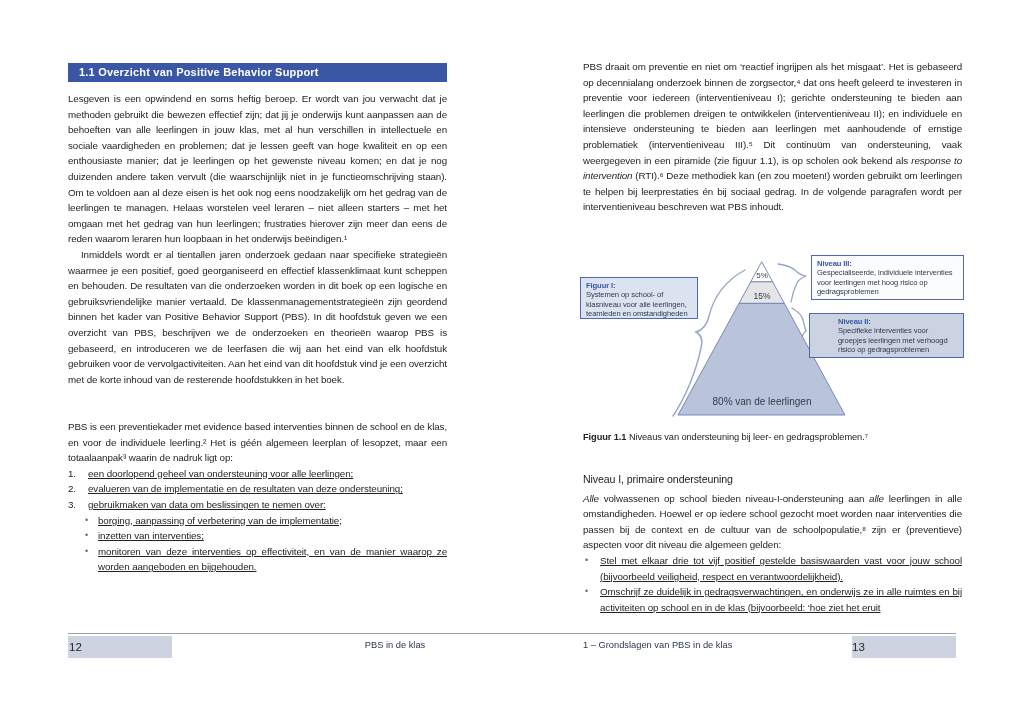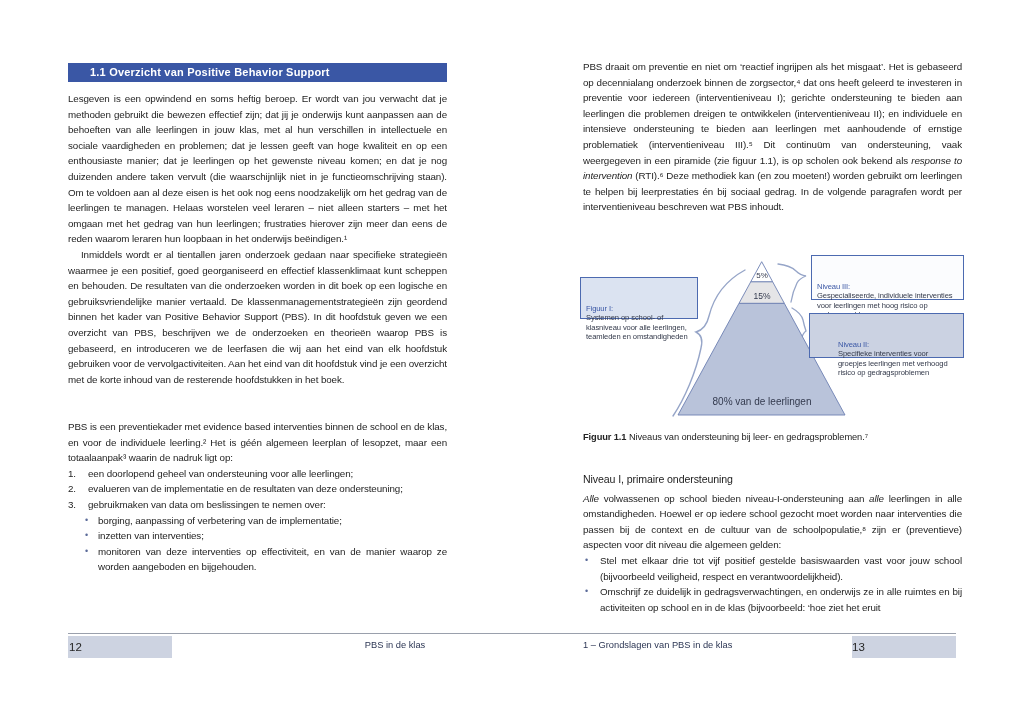--- a/index.html
+++ b/index.html
@@ -8,37 +8,37 @@
     font-family:"Liberation Sans","DejaVu Sans",sans-serif;color:#242424;
     overflow:hidden;
   }
   .abs{position:absolute;}
   p{margin:0;}
   .body-text{font-size:9.8px;line-height:15.6px;letter-spacing:-0.1px;text-align:justify;}
   .indent{text-indent:13px;}
 
   
   #lp-bar{left:68px;top:63px;width:379px;height:19px;background:#3a57a5;color:#ffffff;
-    font-size:11px;font-weight:bold;line-height:19px;padding-left:22px;box-sizing:border-box;letter-spacing:.2px;}
+    font-size:11px;font-weight:bold;line-height:19px;padding-left:11px;box-sizing:border-box;letter-spacing:.2px;}
   #lp-block1{left:68px;top:91px;width:379px;height:332px;overflow:hidden;}
   #lp-block2{left:68px;top:419px;width:379px;}
   .subhead{color:#3a57a5;font-weight:bold;font-size:10.6px;margin:0 0 4px 0;}
   .row{display:flex;align-items:flex-start;}
   .num{flex:0 0 20px;}
   .sub{padding-left:17px;}
   .dot{flex:0 0 13px;color:#5b6b99;font-size:9px;line-height:15.6px;}
-  .rtxt{flex:1;text-align:justify;}
+  .rtxt{flex:1;text-align:justify;text-decoration:underline;}
 
   
   #rp-block1{left:583px;top:59px;width:379px;height:182px;overflow:hidden;}
   #figure{left:575px;top:252px;width:390px;height:178px;}
   #figure svg{position:absolute;left:0;top:0;}
   .fig-box{position:absolute;border:1px solid #4c6ab0;box-sizing:border-box;padding:3px 5px;
     font-size:7.6px;line-height:9.3px;color:#33394a;letter-spacing:-0.1px;}
-  .fig-box .t{display:block;color:#3a57a5;font-weight:normal;margin-top:23px;}
+  .fig-box .t{display:block;color:#3a57a5;font-weight:bold;}
   #boxN1{left:5px;top:25px;width:118px;height:42px;background:#dbe3f1;}
   #boxN3{left:236px;top:3px;width:153px;height:45px;background:#fbfcfe;}
   #boxN2{left:234px;top:61px;width:155px;height:45px;background:#cbd2e2;padding-left:28px;}
   #fig-caption{left:583px;top:432px;width:379px;font-size:9.3px;color:#242424;letter-spacing:-0.1px;}
   #rp-block2{left:583px;top:472px;width:379px;}
   .black-head{font-weight:normal;font-size:10.6px;margin:0 0 3px 0;color:#1c1c1c;}
 
   
   #footer-rule{left:68px;top:633px;width:888px;height:1px;background:#9aa0ac;}
   .pagebox{top:636px;width:104px;height:22px;background:#cdd3e1;font-size:11.5px;line-height:22px;

